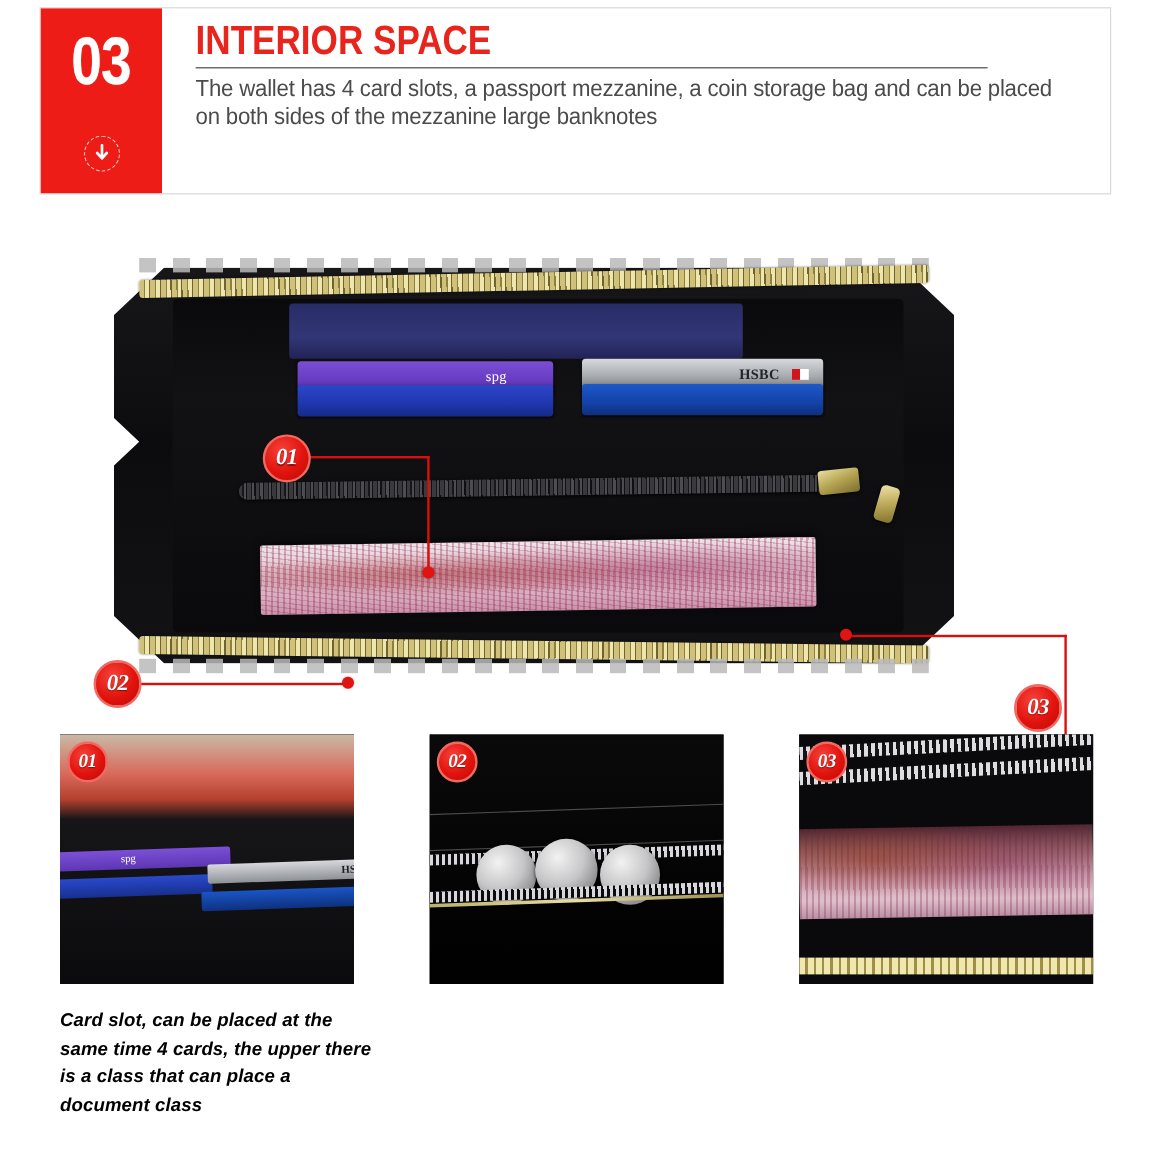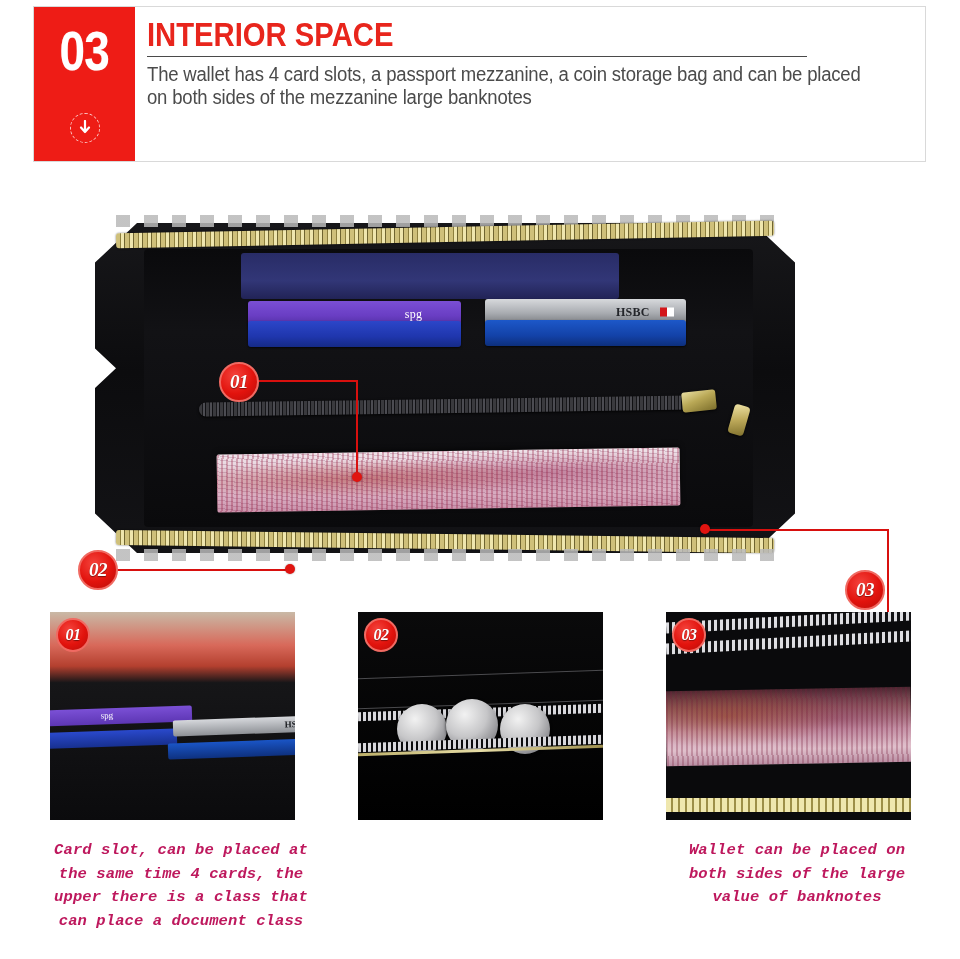--- a/index.html
+++ b/index.html
@@ -45,21 +45,21 @@
     bottom:18px; left:50%;
     transform:translateX(-50%);
     width:28px;height:28px;
     border-radius:50%;
     border:1px dashed rgba(255,255,255,.75);
     display:flex;align-items:center;justify-content:center;
   }
   .header-arrow-circle svg{display:block;}
   .header-body{
     flex:1 1 auto;
-    padding:6px 10px 0 12px;
+    padding:6px 10px 0 28px;
     box-sizing:border-box;
     min-width:0;
   }
   .header-title{
     color:#e8251c;
     font-size:34px;
     font-weight:bold;
     line-height:1.02;
     letter-spacing:0px;
     transform:scaleX(0.86);
@@ -274,28 +274,27 @@
       radial-gradient(ellipse at 70% 40%, rgba(130,40,80,.40) 0%, rgba(255,255,255,0) 50%);
   }
   .p3-goldzip{position:absolute;left:0;bottom:8px;width:100%;height:14px;
     background:repeating-linear-gradient(90deg,#efe7ae 0 5px,#9d8f48 5px 7px);}
 
   .panel-badge{position:absolute;top:6px;left:6px;z-index:6;}
 
   .caption{
     position:absolute;
     width:262px;
-    color:#be185d;
-    font-family:Liberation Mono, monospace;
+    color:#000000;
+    font-family:Liberation Sans, sans-serif;
     font-style:italic;
     font-weight:bold;
     font-size:15.5px;
     line-height:1.52;
     letter-spacing:.1px;
-    text-align:center;
   }
   .cap1{left:50px;top:243px;}
   .cap2{left:358px;top:243px;}
   .cap3{left:666px;top:243px;}
 </style>
 </head>
 <body>
 
 <div class="header">
 
@@ -397,15 +396,14 @@
   <div class="panel p3">
     <div class="p3-bg"></div>
     <div class="p3-zipdark" style="top:2%;transform:rotate(-3deg);"></div>
     <div class="p3-zipdark" style="top:12%;transform:rotate(-3deg);"></div>
     <div class="p3-notes" style="top:37%;height:36%;transform:rotate(-1deg);"></div>
     <div class="p3-goldzip"></div>
     <div class="badge badge-sm panel-badge">03</div>
   </div>
 
   <div class="caption cap1">Card slot, can be placed at the same time 4 cards, the upper there is a class that can place a document class</div>
-  <div class="caption cap3">Wallet can be placed on both sides of the large value of banknotes</div>
 
 </div>
 
 </body></html>

